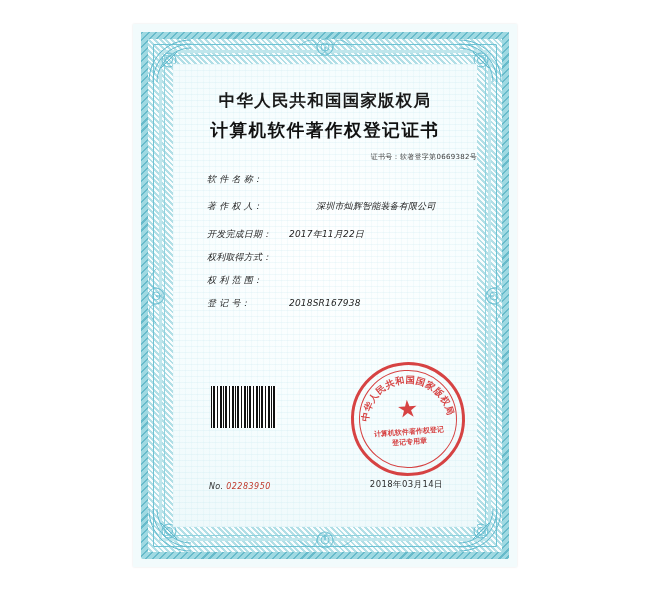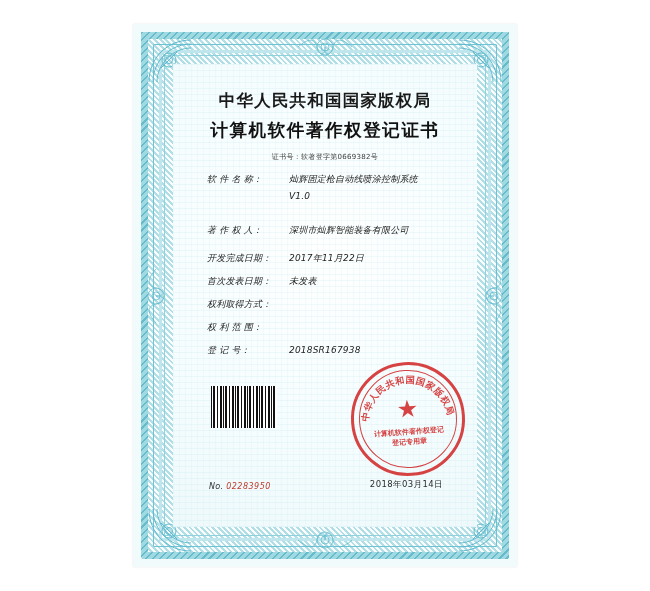--- a/index.html
+++ b/index.html
@@ -141,20 +141,21 @@
     font-weight: bold;
     color: #111111;
     letter-spacing: 1.6px;
     line-height: 24px;
   }
   .cert-no {
     margin-top: 10px;
     font-size: 7px;
     color: #3b3b3b;
     letter-spacing: 0.3px;
+    text-align: right;
   }
 
   
   .fields {
     position: absolute;
     left: 34px;
     right: 24px;
     top: 108px;
   }
   .field-row {
@@ -393,40 +394,32 @@
       <div class="title-block">
         <div class="title-1">中华人民共和国国家版权局</div>
         <div class="title-2">计算机软件著作权登记证书</div>
         <div class="cert-no">证书号：软著登字第0669382号</div>
       </div>
 
       <div class="fields">
 
         <div class="field-row">
           <div class="field-label">软 件 名 称：</div>
-          <div class="field-value">
-            <span>灿辉固定枪自动线喷涂控制系统</span>
-            <span class="line2">V1.0</span>
-          </div>
-        </div>
-
-        <div class="field-row" style="margin-top:20px;">
+        </div>
+
+        <div class="field-row" style="margin-top:13px;gap:27px;">
           <div class="field-label">著 作 权 人：</div>
           <div class="field-value">深圳市灿辉智能装备有限公司</div>
         </div>
 
         <div class="field-row tight" style="margin-top:14px;">
           <div class="field-label">开发完成日期：</div>
           <div class="field-value">2017年11月22日</div>
         </div>
 
-        <div class="field-row tight">
-          <div class="field-label">首次发表日期：</div>
-          <div class="field-value">未发表</div>
-        </div>
 
         <div class="field-row tight">
           <div class="field-label">权利取得方式：</div>
         </div>
 
         <div class="field-row tight">
           <div class="field-label">权 利 范 围：</div>
         </div>
 
         <div class="field-row tight">

